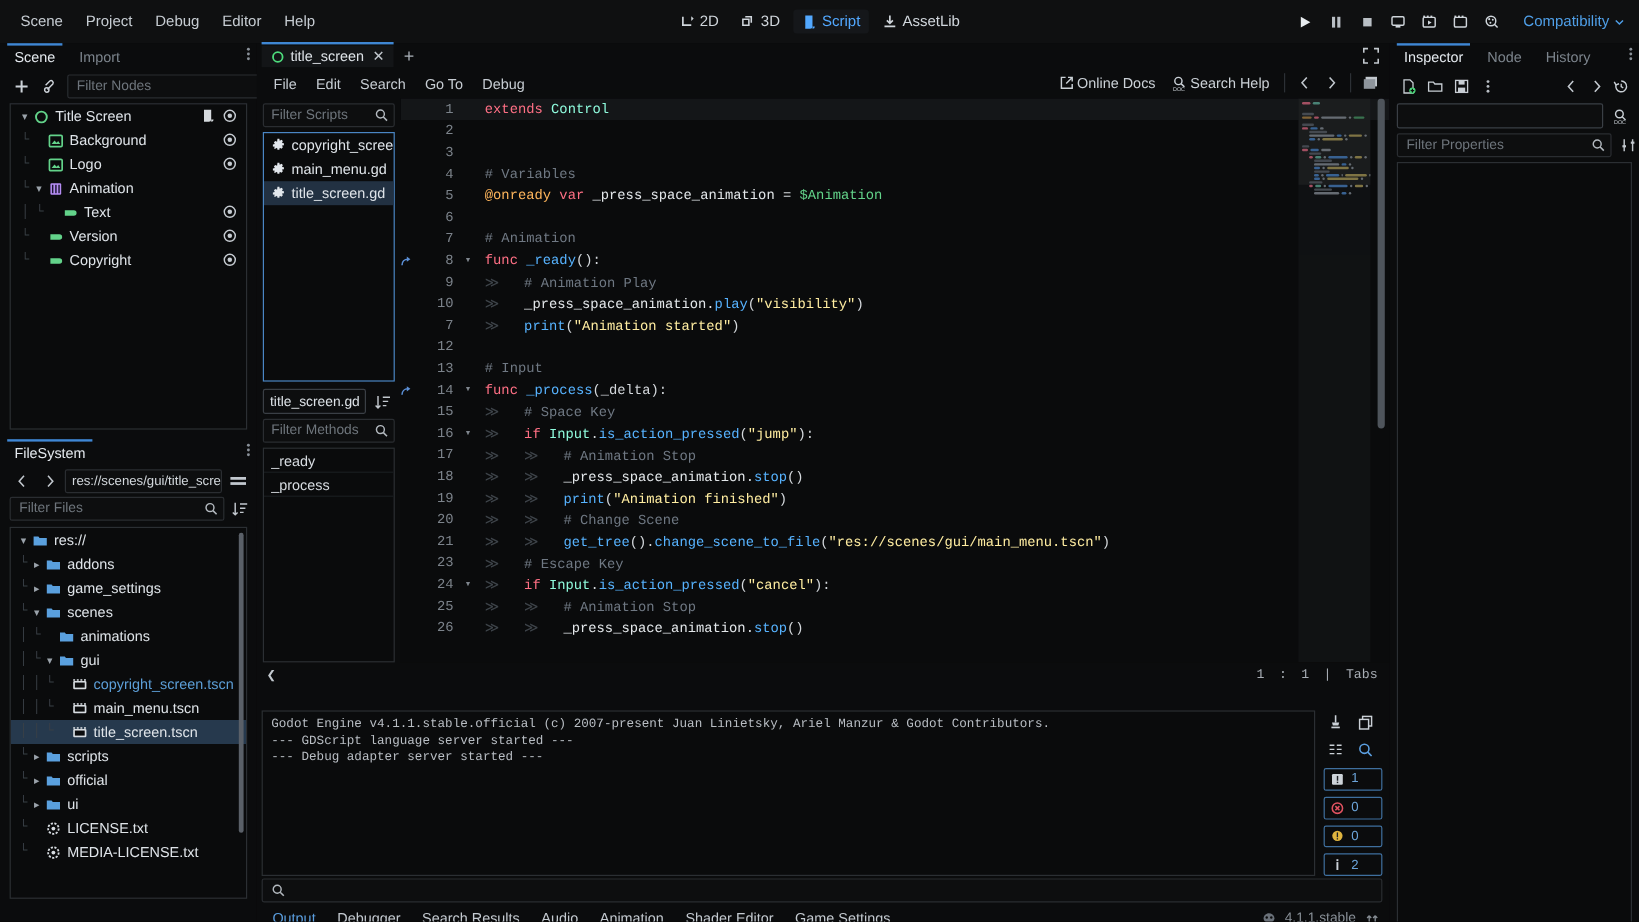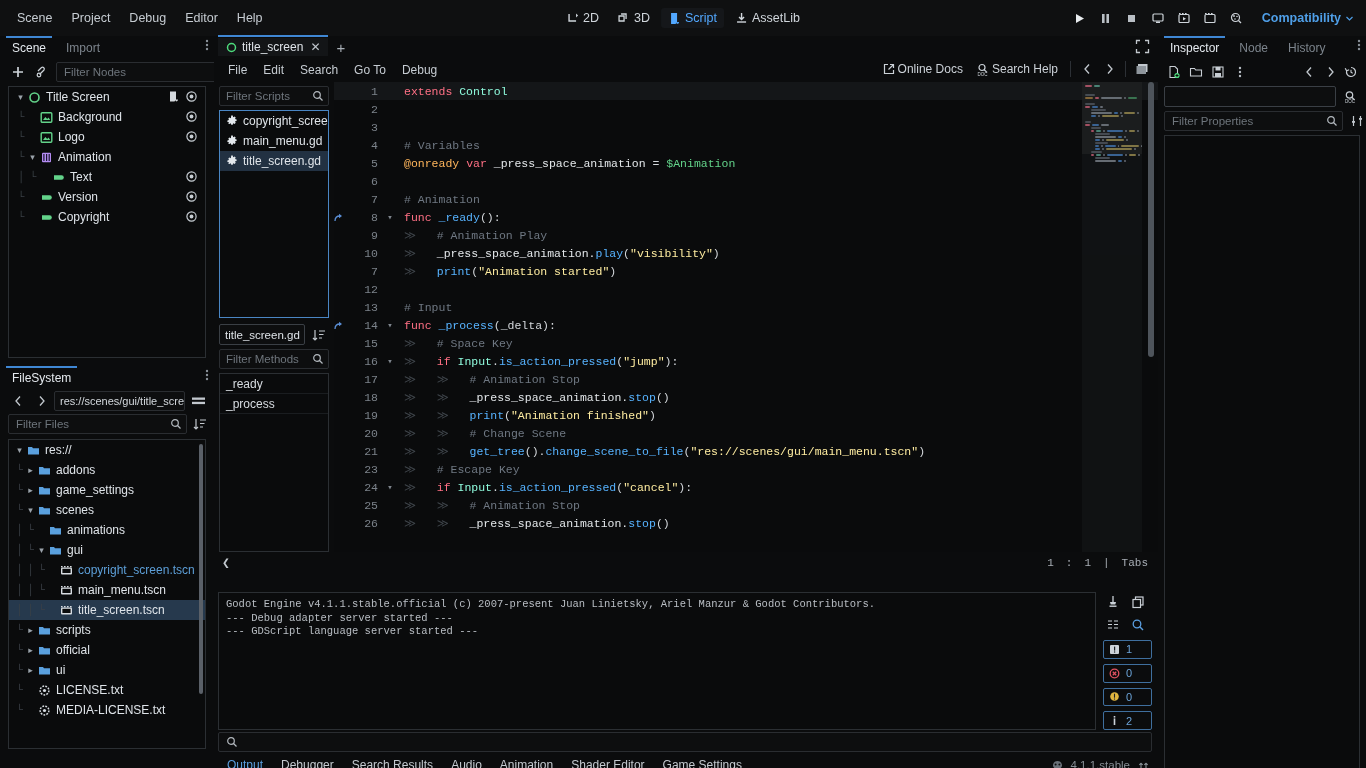--- a/index.html
+++ b/index.html
@@ -37,21 +37,21 @@
   .topbar-right {
     position: absolute; right: 6px; top: 0; height: 36px;
     display: flex; align-items: center; gap: 2px;
   }
   .tb-ico {
     width: 24px; height: 24px; display: flex; align-items: center; justify-content: center;
     cursor: pointer; border-radius: 3px; color: #cfd5db;
   }
   .renderer {
     display: flex; align-items: center; gap: 4px; color: #4f9fe8;
-    font-size: 12.5px; padding: 3px 6px; cursor: pointer; margin-left: 6px; font-weight: bold;
+    font-size: 12.5px; padding: 3px 6px; cursor: pointer; margin-left: 6px;
   }
 
   
   .left-dock {
     position: absolute; left: 0; top: 36px; width: 214px; height: 732px;
     background: #0b0c0d;
   }
   .dock-tabs {
     display: flex; align-items: flex-end; height: 22px; position: relative;
     padding-left: 2px;
@@ -1106,22 +1106,22 @@
         <span>1</span>
         <span>|</span>
         <span>Tabs</span>
       </span>
     </div>
 
     <div class="out-wrap">
       <div class="out-inner">
         <div class="out-text">
           <div>Godot Engine v4.1.1.stable.official (c) 2007-present Juan Linietsky, Ariel Manzur &amp; Godot Contributors.</div>
+          <div>--- GDScript language server started ---</div>
           <div>--- Debug adapter server started ---</div>
-          <div>--- GDScript language server started ---</div>
         </div>
         <div class="out-side">
           <div class="out-side-row">
             <div class="oico">
               <svg width="14" height="14" viewBox="0 0 14 14">
                   <path d="M7 1v6" stroke="#cbd1d7" stroke-width="1.3"></path>
                   <path d="M4 7h6l-0.7 2.5H4.7z" fill="#cbd1d7"></path>
                   <rect x="3.5" y="10.5" width="7" height="1.4" fill="#cbd1d7"></rect>
                 </svg>
             </div>

